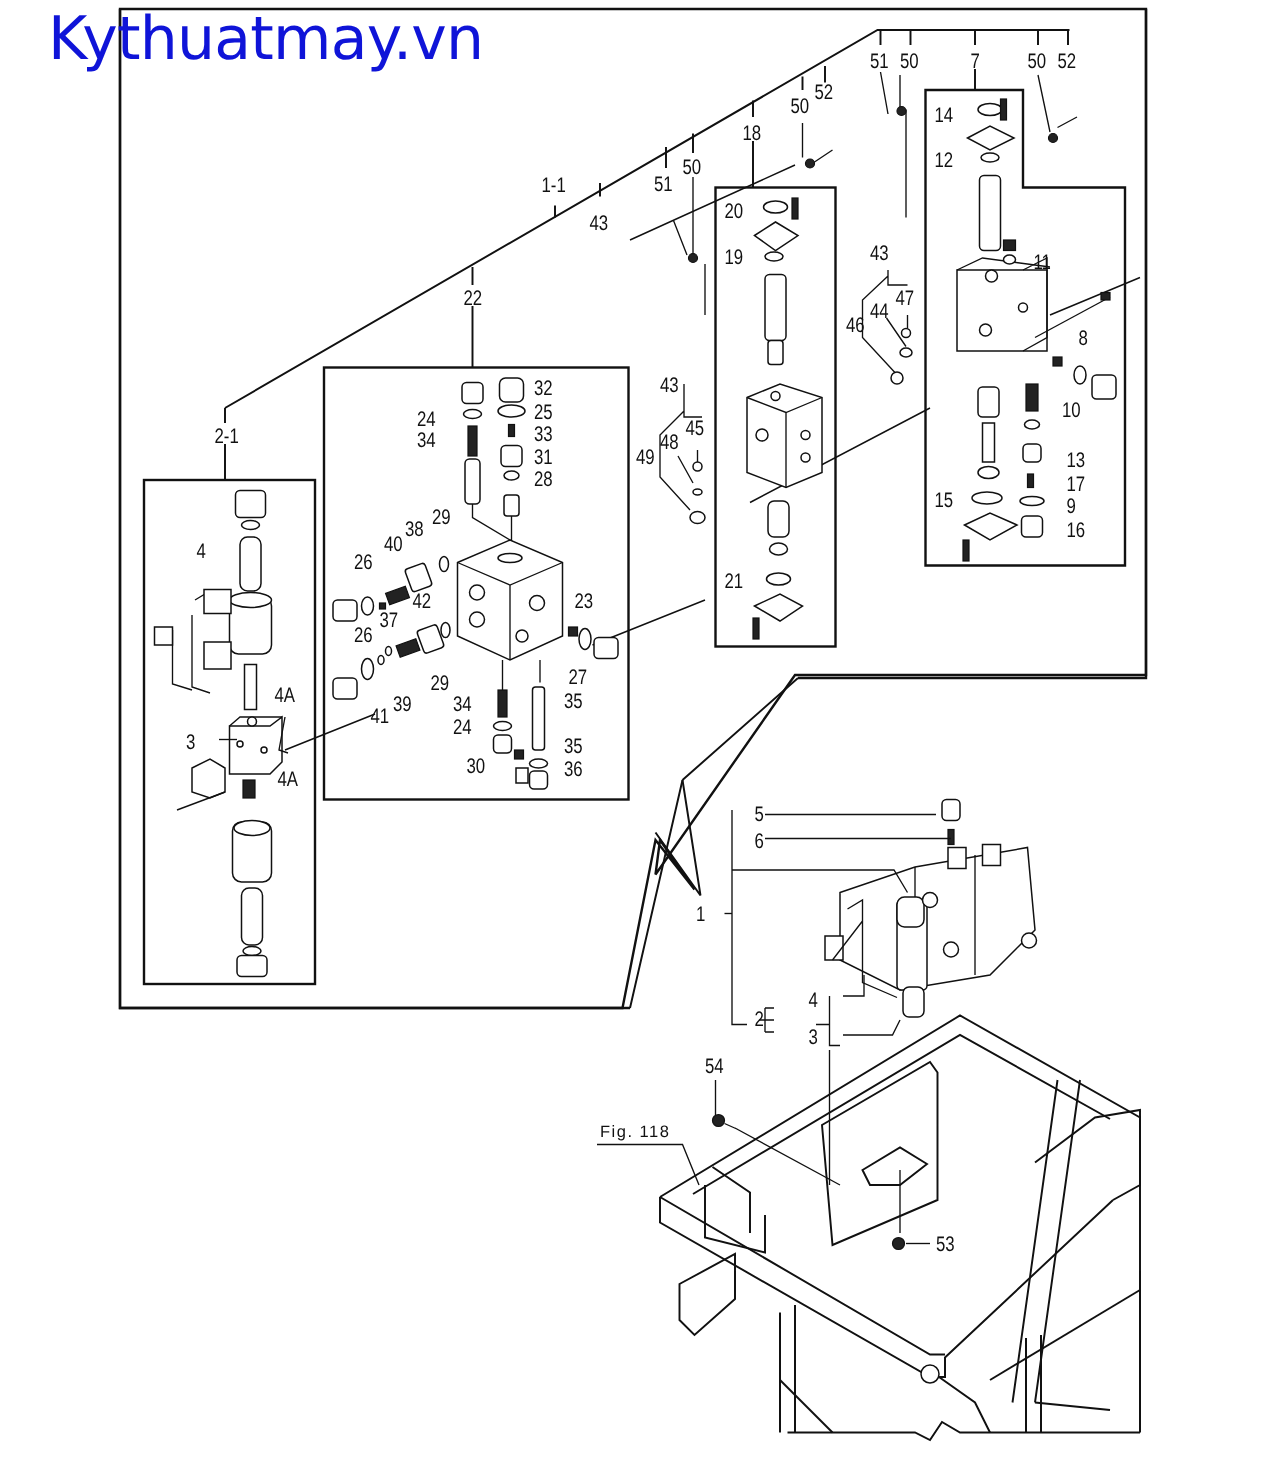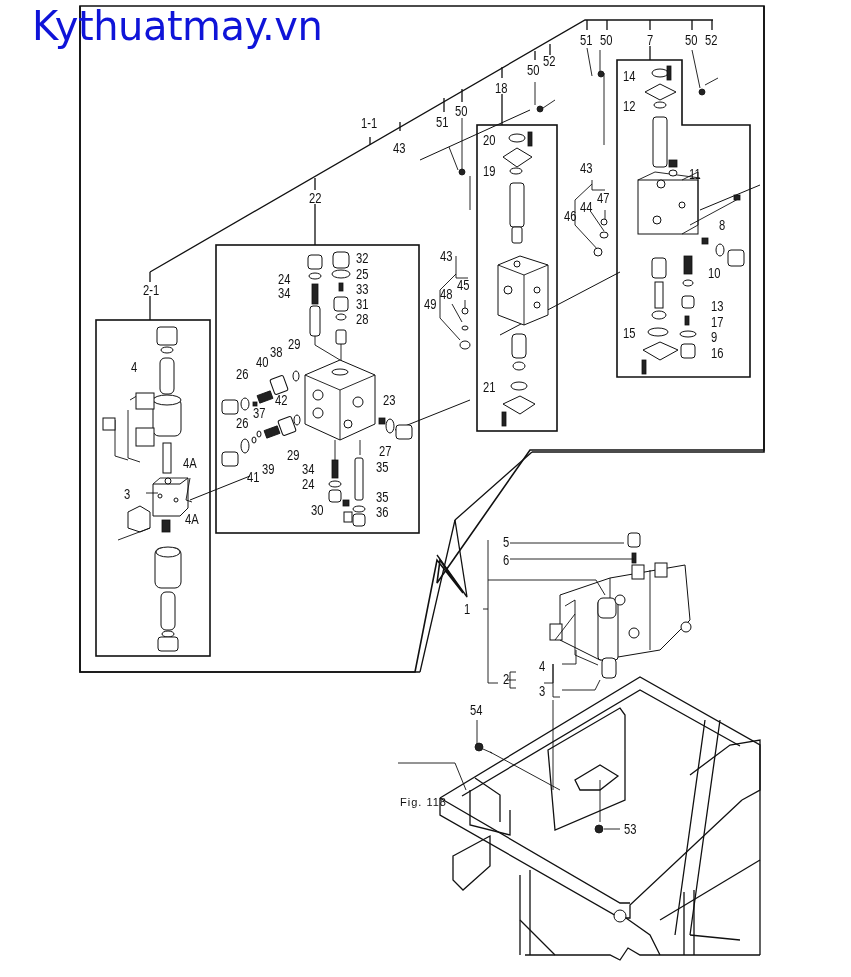--- a/index.html
+++ b/index.html
@@ -246,21 +246,21 @@
   <path class="thin" d="M483,749 L492,753 M490,752 L560,790"></path>
   <path class="thin" d="M600,780 L600,822"></path>
   <circle class="dark" cx="599" cy="829" r="4"></circle>
   <path class="thin" d="M604,829 L620,829"></path>
   <path class="thin" d="M398,763 L455,763 L466,790"></path>
   <path class="thin" d="M553,700 L553,790"></path>
 </svg>
 
 <style>
   .t { position:absolute; font-family:"Liberation Sans", sans-serif; font-size:14px; color:#111; line-height:1; white-space:nowrap; transform:scaleX(0.8); transform-origin:left top; }
-  .tf { position:absolute; font-family:"Liberation Sans", sans-serif; font-size:11px; color:#111; letter-spacing:1px; line-height:1;margin-top:47px; }
+  .tf { position:absolute; font-family:"Liberation Sans", sans-serif; font-size:11px; color:#111; letter-spacing:1px; line-height:1; }
 </style>
 
 <span class="t" style="left:361px;top:116px">1-1</span>
 <span class="t" style="left:393px;top:141px">43</span>
 <span class="t" style="left:309px;top:191px">22</span>
 <span class="t" style="left:143px;top:283px">2-1</span>
 <span class="t" style="left:495px;top:81px">18</span>
 
 <span class="t" style="left:436px;top:115px">51</span>
 <span class="t" style="left:455px;top:104px">50</span>

